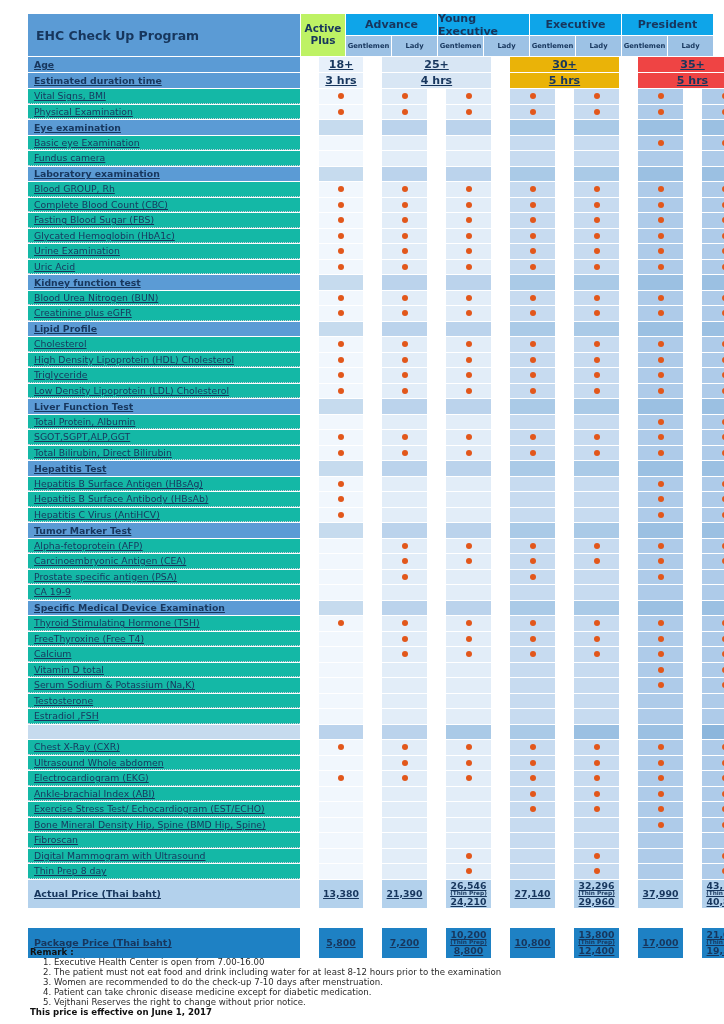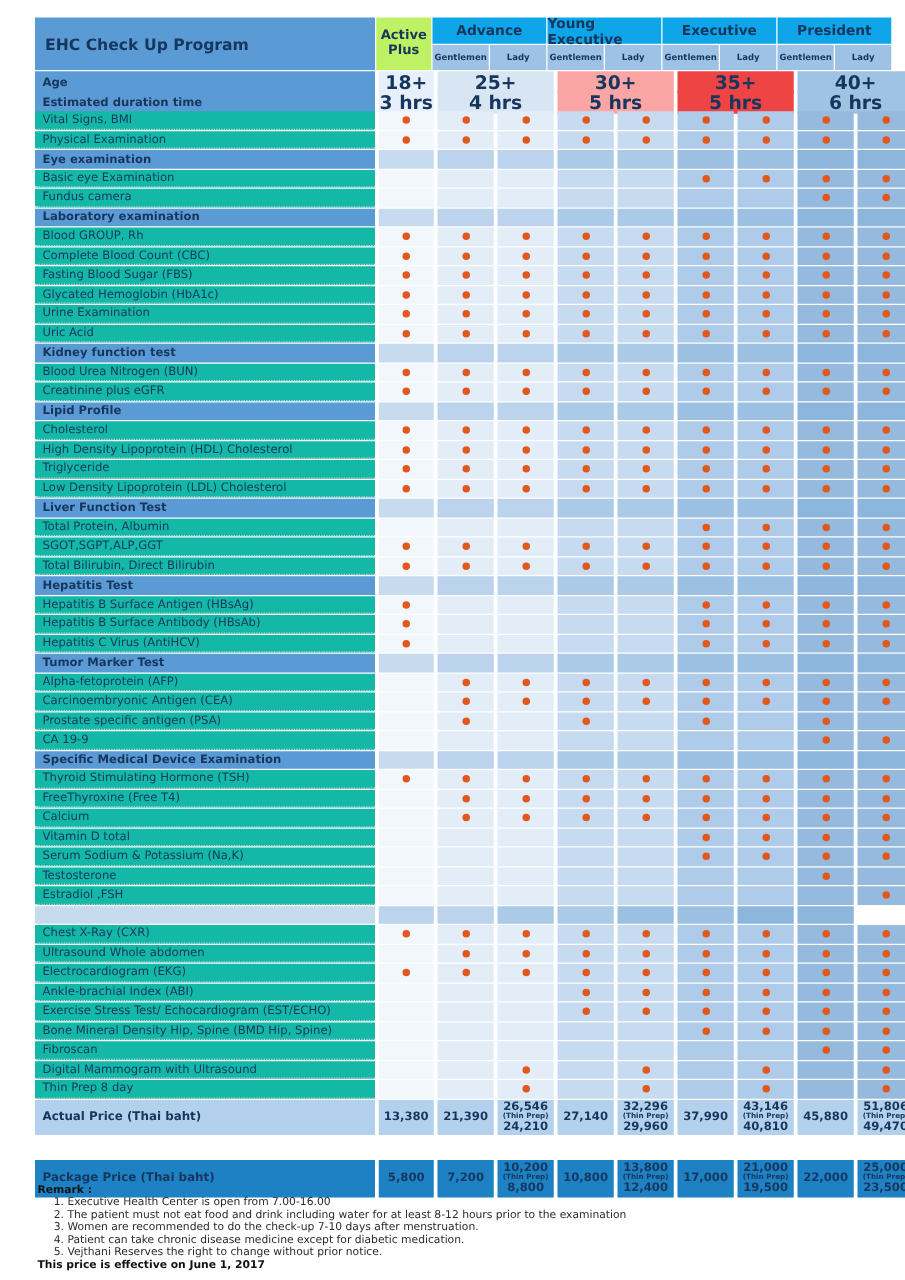--- a/index.html
+++ b/index.html
@@ -1,47 +1,47 @@
 <!DOCTYPE html>
 <html><head>
 <meta charset="utf-8">
 <style>
   html,body{margin:0;padding:0;background:#ffffff;width:724px;height:1024px;overflow:hidden;
     font-family:"DejaVu Sans","Liberation Sans",sans-serif;-webkit-font-smoothing:antialiased;}
   .page{position:relative;width:724px;height:1024px;background:#fff;}
   .tablewrap{position:absolute;left:28px;top:14px;width:686px;}
   
-  .trow{display:grid;grid-template-columns:272px 44px repeat(8,45px);column-gap:3px;
-        height:14.5px;margin-bottom:1px;color:#17365d;}
+  .trow{display:grid;grid-template-columns:272px 44px repeat(8,45px);column-gap:19px;
+        height:14.5px;margin-bottom:1px;color:#17365d;text-decoration:underline;}
   .hrow{display:grid;grid-template-columns:272px 44px repeat(8,45px);
         grid-template-rows:21px 20px;gap:1px;margin-bottom:1px;color:#17365d;}
   
   .titlecell{grid-row:1/3;grid-column:1;background:#5b9bd5;display:flex;align-items:center;
         font-weight:bold;font-size:12.5px;padding-left:8px;color:#17365d;}
   .apcell{grid-row:1/3;grid-column:2;background:#bef264;display:flex;align-items:center;justify-content:center;
         text-align:center;font-weight:bold;font-size:10.5px;line-height:1.1;}
   .ghead{grid-column:span 2;background:#0ea5e9;display:flex;align-items:center;justify-content:center;
         font-weight:bold;font-size:11px;}
   .chip{background:#9dc2e5;display:flex;align-items:center;justify-content:center;
         font-weight:bold;font-size:6.8px;}
   
   .lcell{background:#14b8a6;display:flex;align-items:center;padding-left:6px;font-size:9.3px;
         white-space:nowrap;overflow:hidden;border-bottom:1px dotted #c2cfdd;box-sizing:border-box;}
   .bluebar{background:#5b9bd5;font-weight:bold;border-bottom:none;}
   .catlab{background:#5b9bd5;font-weight:bold;border-bottom:none;}
   
   .dcell{display:flex;align-items:center;justify-content:center;}
-  .vcell{display:flex;align-items:center;justify-content:center;font-weight:bold;font-size:15px;}
+  .vcell{display:flex;align-items:center;justify-content:center;font-weight:bold;font-size:11px;}
   .sp2{grid-column:span 2;}
   
   .g-ap{background:#f1f7fd}.g-adv{background:#e2edf8}.g-ye{background:#c7dbf0}
   .g-ex{background:#aecbe9}.g-pr{background:#96bade}
   .cat .g-ap{background:#c6dbee}.cat .g-adv{background:#bbd3ec}.cat .g-ye{background:#aacae7}
   .cat .g-ex{background:#9bc0e2}.cat .g-pr{background:#8cb6dc}
-  .agerow .g-ap{background:#e7f0fa}.agerow .g-adv{background:#d8e6f4}.agerow .g-ye{background:#fca5a5}
+  .agerow .g-ap{background:#e7f0fa}.agerow .g-adv{background:#d8e6f4}.agerow .g-ye{background:#eab308}
   .agerow .g-ex{background:#ef4444}.agerow .g-pr{background:#9ec3e3}
   .dot{width:6px;height:6px;border-radius:50%;background:#e2571b;}
   
   .pricerow{height:28px;}
   .pricerow .lcell{border-bottom:none;font-weight:bold;font-size:9.5px;}
   .actual .lcell,.actual .pcell{background:#b3d1ec;}
   .package{height:30px;margin-top:20px;}
   .package .lcell,.package .pcell{background:#1e81c4;}
   .pcell{display:flex;flex-direction:column;align-items:center;justify-content:center;
         font-weight:bold;font-size:9.3px;line-height:1.02;text-align:center;}

